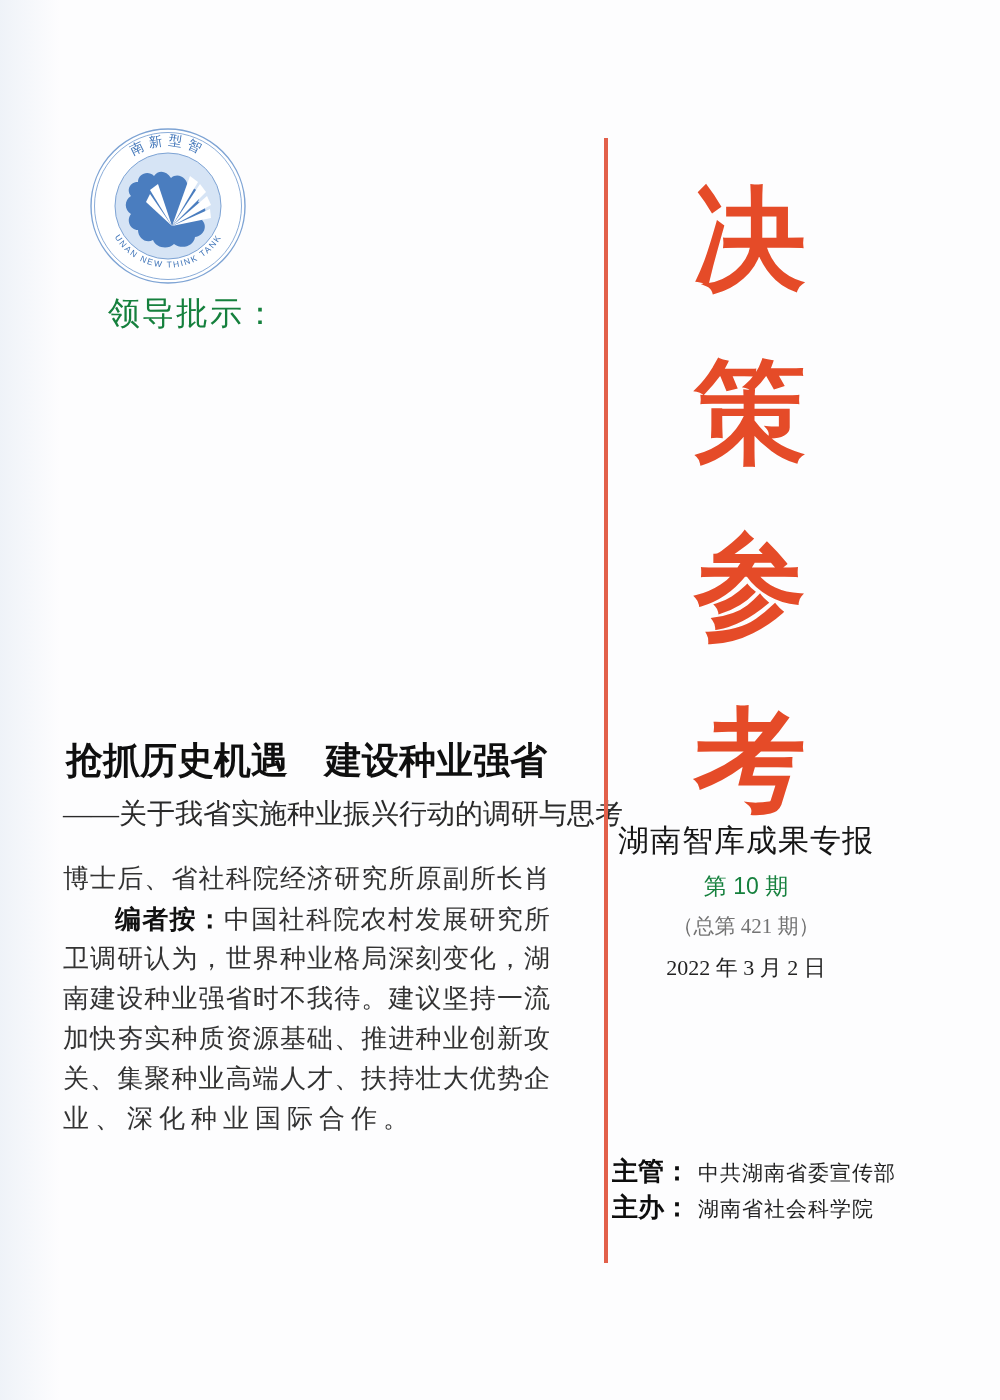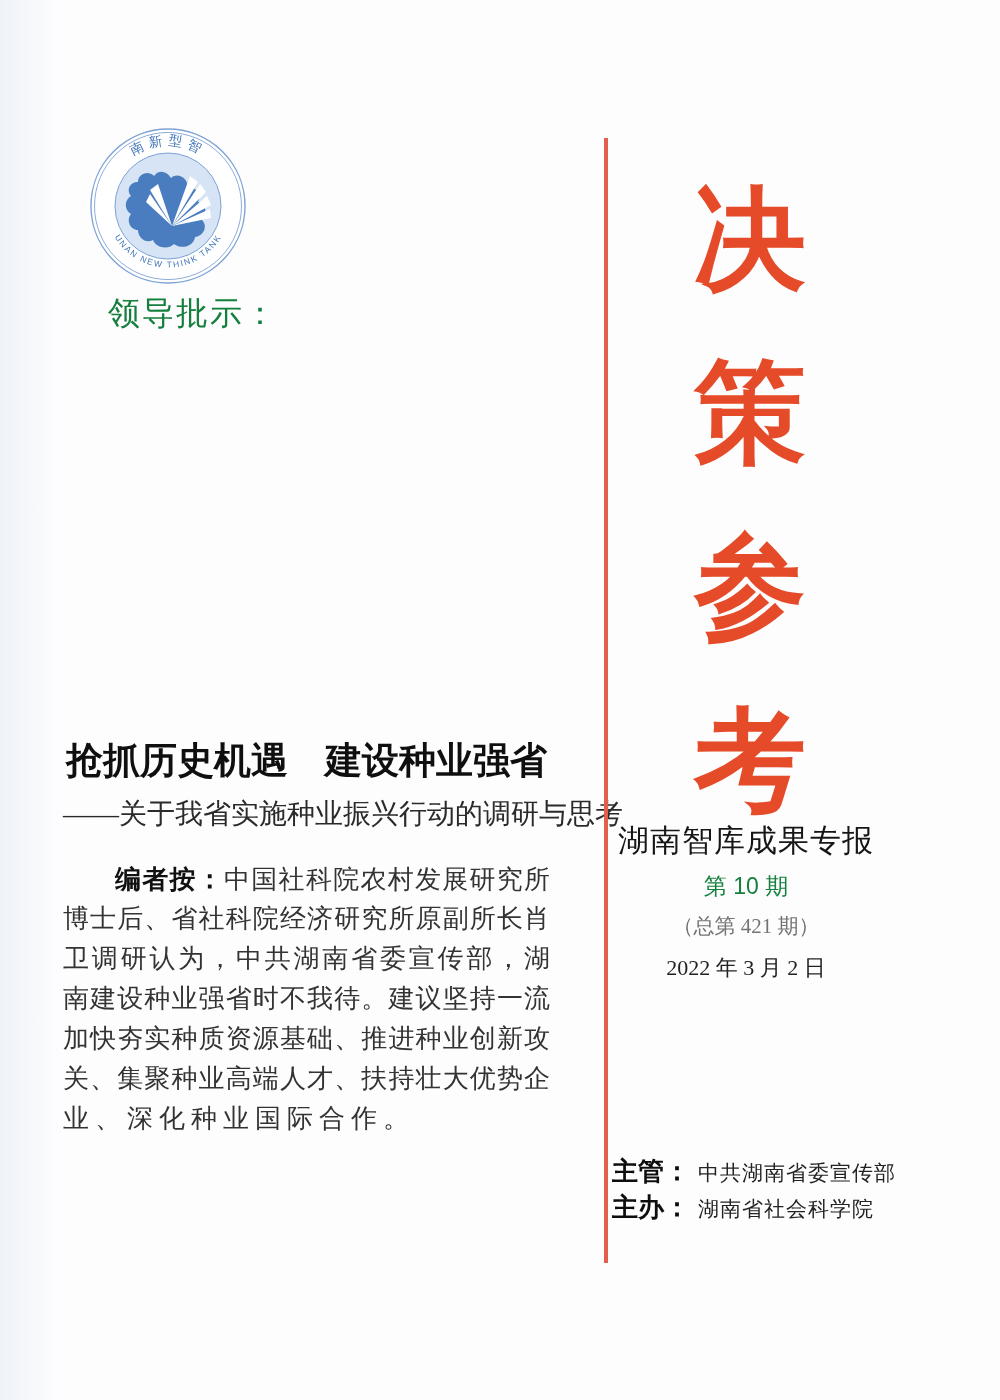--- a/index.html
+++ b/index.html
@@ -98,23 +98,23 @@
       </text>
     </svg>
   </div>
 
   <div class="approval">领导批示：</div>
 
   <div class="article">
     <div class="article-title">抢抓历史机遇　建设种业强省</div>
     <div class="article-subtitle">——关于我省实施种业振兴行动的调研与思考</div>
     <div class="body-text">
+      <div class="body-line">博士后、省社科院经济研究所原副所长肖</div>
       <div class="body-line first"><span class="editor-label">编者按：</span><span>中国社科院农村发展研究所</span></div>
-      <div class="body-line">博士后、省社科院经济研究所原副所长肖</div>
-      <div class="body-line">卫调研认为，中共湖南省委宣传部，湖</div>
+      <div class="body-line">卫调研认为，世界种业格局深刻变化，湖</div>
       <div class="body-line">南建设种业强省时不我待。建议坚持一流</div>
       <div class="body-line">加快夯实种质资源基础、推进种业创新攻</div>
       <div class="body-line">关、集聚种业高端人才、扶持壮大优势企</div>
       <div class="body-line last">业、深化种业国际合作。</div>
     </div>
   </div>
 
   <div class="red-divider"></div>
 
   <div class="masthead">

